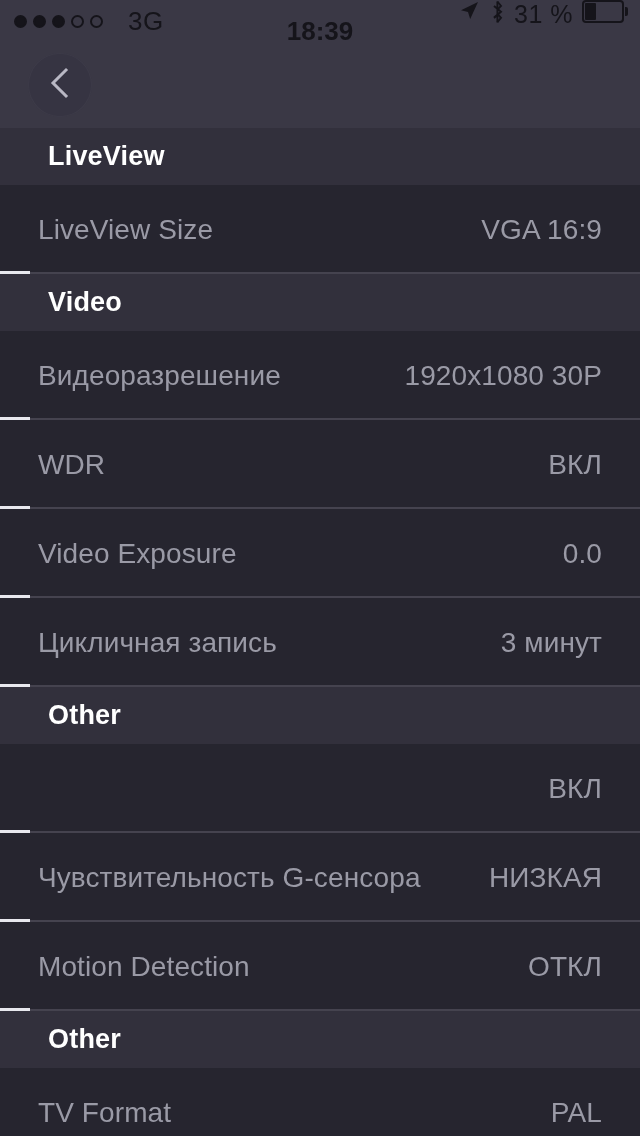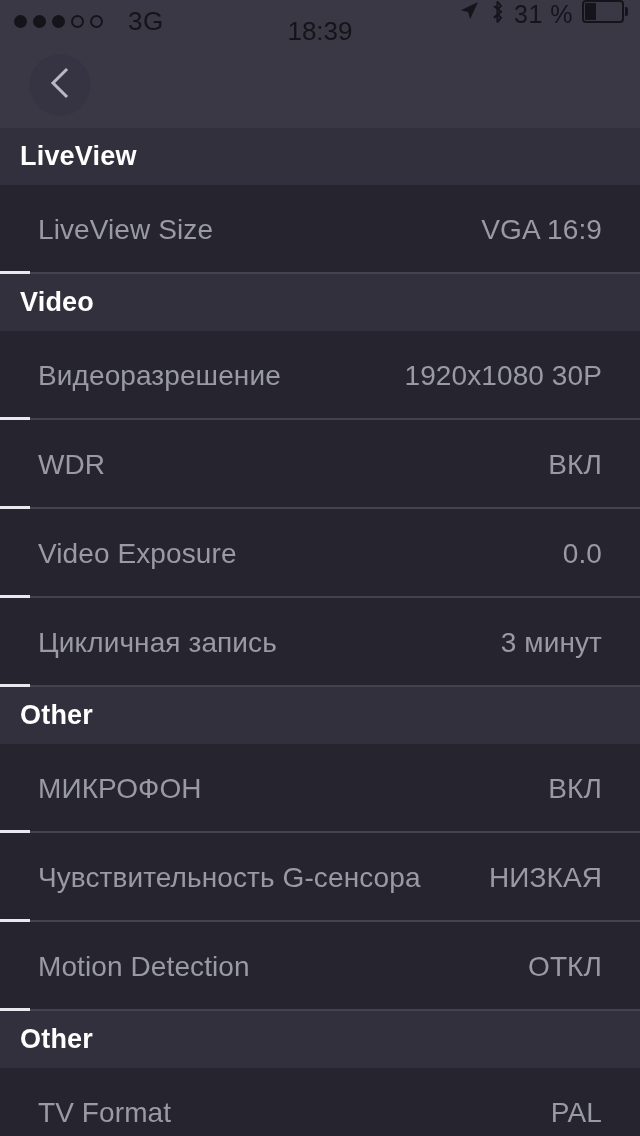--- a/index.html
+++ b/index.html
@@ -22,21 +22,21 @@
             display:flex; align-items:center; gap:16px; }
   .dots{ display:flex; align-items:center; gap:6px; }
   .dot{ width:13px; height:13px; border-radius:50%;
         border:2px solid #15141a; }
   .dot.filled{ background:#15141a; }
   .carrier{ font-size:26px; font-weight:400; letter-spacing:.5px;
             color:#15141a; margin-left:9px; }
 
   .sb-center{ position:absolute; left:0; width:640px; top:0; height:42px;
               display:flex; align-items:center; justify-content:center; }
-  .clock{ font-size:26px; font-weight:400; color:#15141a; letter-spacing:0px;margin-top:20px; }
+  .clock{ font-size:26px; font-weight:700; color:#15141a; letter-spacing:0px;margin-top:20px; }
 
   .sb-right{ position:absolute; right:12px; top:0; height:42px;
              display:flex; gap:9px; }
   .loc-icon{ display:block; }
   .bt-icon{ display:block; }
   .batt-pct{ font-size:25px; color:#15141a; letter-spacing:.5px; }
   .battery{ position:relative; width:46px; height:23px; }
   .battery .shell{ position:absolute; left:0; top:0; width:42px; height:23px;
                    border:2px solid #15141a; border-radius:4px; }
   .battery .cap{ position:absolute; right:0; top:7px; width:3px; height:9px;
@@ -58,21 +58,21 @@
     cursor:pointer;
   }
 
   
   .list{ position:absolute; top:128px; left:0; width:640px; bottom:0;
          background:#26252f; }
 
   .section-header{
     height:57px; background:#32303c;
     display:flex; align-items:center;
-    padding-left:20px;
+    padding-left:48px;
   }
   .section-header .title{
     color:#ffffff; font-size:27px; font-weight:700; letter-spacing:.2px;
   }
 
   .row{
     position:relative; height:89px;
     background:#26252f;
     display:flex; align-items:center;
     padding:0 38px;
@@ -181,21 +181,20 @@
     </div>
     <div class="row">
       <span class="label">Цикличная запись</span>
       <span class="value">3 минут</span>
       <span class="sep"></span>
     </div>
     <div class="section-header">
       <span class="title">Other</span>
     </div>
     <div class="row">
-      <span class="label">МИКРОФОН</span>
       <span class="value">ВКЛ</span>
       <span class="sep"></span>
     </div>
     <div class="row overlap">
       <span class="label">Чувствительность G-сенсора</span>
       <span class="value">НИЗКАЯ</span>
       <span class="sep"></span>
     </div>
     <div class="row">
       <span class="label">Motion Detection</span>

